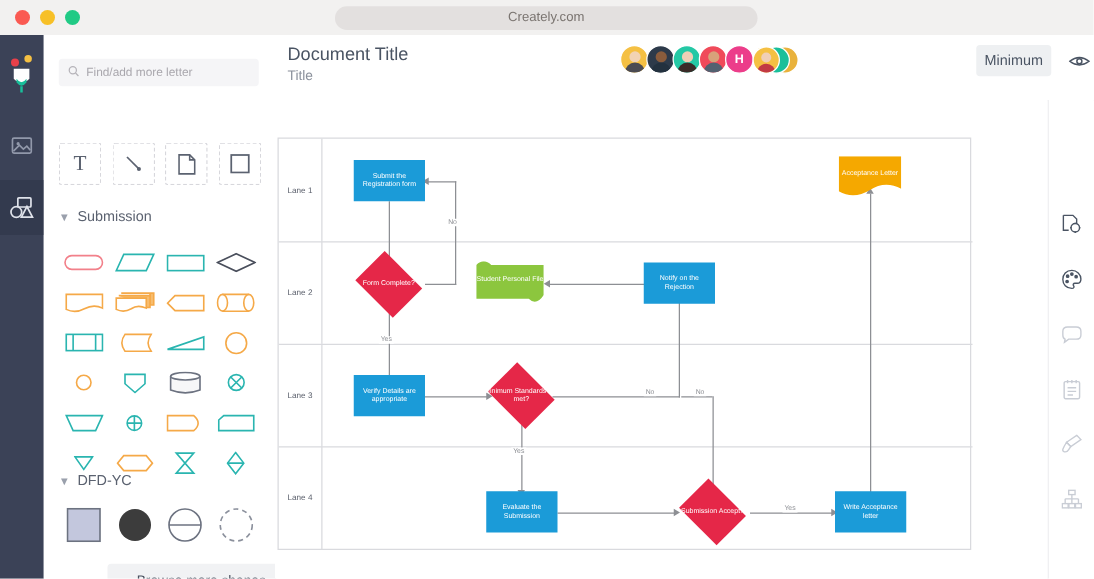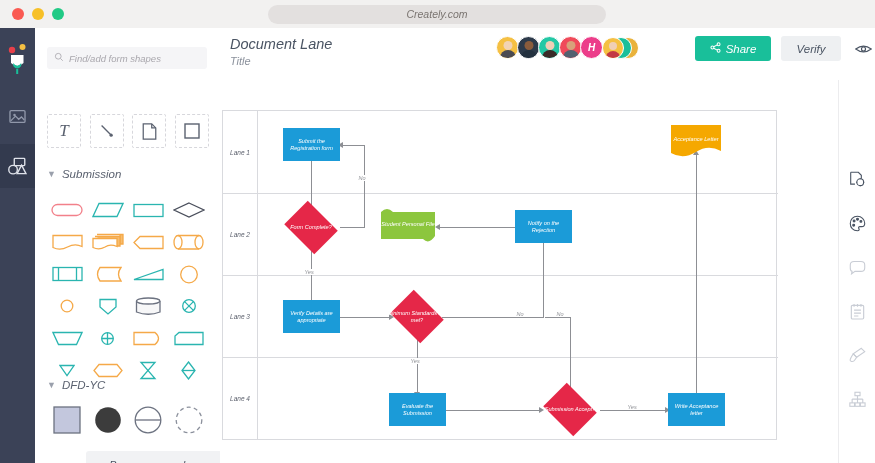--- a/index.html
+++ b/index.html
@@ -2,21 +2,21 @@
 <html><head>
 <meta charset="utf-8">
 <style>
   html,body{margin:0;padding:0;}
   body{
     width:875px;height:463px;overflow:hidden;
     font-family:"Liberation Sans", sans-serif;
     background:#ffffff;
     -webkit-font-smoothing:antialiased;
   }
-  #app{position:relative;width:875px;height:463px;font-style:italic;}
+  #app{position:relative;width:875px;height:463px;}
 
   
   .chrome{position:absolute;left:0;top:0;width:875px;height:28px;background:#f2f1f0;}
   .dots{position:absolute;left:12px;top:8px;display:flex;gap:8px;}
   .dot{width:12px;height:12px;border-radius:50%;}
   .dot.r{background:#fa5a52;}
   .dot.y{background:#f7c027;}
   .dot.g{background:#21ca85;}
   .urlbar{position:absolute;left:268px;top:5px;width:338px;height:19px;border-radius:10px;
           background:#e3e0df;color:#7a7470;font-size:10.5px;line-height:19px;text-align:center;}
@@ -151,21 +151,21 @@
 
   <div class="panel">
 
     <div class="search">
       <span class="mg">
         <svg width="10" height="10" viewBox="0 0 16 16" fill="none" stroke="#b6b4ba" stroke-width="1.6">
           <circle cx="6.8" cy="6.8" r="4.6"></circle>
             <path d="M10.3 10.3 L14 14"></path>
         </svg>
       </span>
-      <span>Find/add form shapes</span>
+      <span>Find/add more letter</span>
     </div>
 
     <div class="tools">
       <div class="tool">
         <span class="tletter">T</span>
       </div>
       <div class="tool">
         <svg width="18" height="18" viewBox="0 0 20 20" fill="none" stroke="#5b6270" stroke-width="1.5">
           <path d="M4 4 L15 15"></path>
             <circle cx="14.6" cy="14.6" r="1.8" fill="#5b6270" stroke="none"></circle>
@@ -352,21 +352,21 @@
         <svg width="28" height="28" viewBox="0 0 28 28" fill="none" stroke="#8b909c" stroke-width="1.3" stroke-dasharray="4 3.2">
           <circle cx="14" cy="14" r="12.8"></circle>
           </svg>
       </div>
     </div>
 
     <div class="browse">Browse more shapes</div>
   </div>
 
   <div class="header">
-    <div class="doc-title">Document Lane</div>
+    <div class="doc-title">Document Title</div>
     <div class="doc-sub">Title</div>
 
     <div class="avatars">
       <div class="av" style="background:#f5c043">
         <div class="head" style="background:#f2d3b4"></div>
           <div class="body" style="background:#4b4b52"></div>
       </div>
       <div class="av" style="background:#2d3a4a">
         <div class="head" style="background:#8a5c3c"></div>
           <div class="body" style="background:#23313f"></div>
@@ -385,33 +385,22 @@
       <div class="av-stack">
         <div class="sl" style="left:15px;background:#e9b23c"></div>
         <div class="sl" style="left:8px;background:#19bf9a"></div>
         <div class="sl" style="left:0;background:#f5c043">
           <div class="head" style="position:absolute;left:50%;top:4px;width:8px;height:8px;border-radius:50%;transform:translateX(-50%);background:#f0cfb6"></div>
           <div class="body" style="position:absolute;left:50%;bottom:-4px;width:15px;height:11px;border-radius:8px 8px 3px 3px;transform:translateX(-50%);background:#c23a44"></div>
         </div>
       </div>
     </div>
 
-    <div class="share">
-      <span>
-        <svg width="11" height="11" viewBox="0 0 16 16" fill="none" stroke="#fff" stroke-width="1.5">
-          <circle cx="12.5" cy="3.2" r="2.1"></circle>
-            <circle cx="3.5" cy="8" r="2.1"></circle>
-            <circle cx="12.5" cy="12.8" r="2.1"></circle>
-          <path d="M5.4 7 L10.6 4.2 M5.4 9 L10.6 11.8"></path>
-          </svg>
-      </span>
-      <span>Share</span>
-    </div>
-
-    <div class="export">Verify</div>
+
+    <div class="export">Minimum</div>
 
     <div class="eye">
       <svg width="17" height="12" viewBox="0 0 22 14" fill="none" stroke="#4a5463" stroke-width="1.5">
         <path d="M1 7 Q11 -0.6 21 7 Q11 14.6 1 7 Z"></path>
           <circle cx="11" cy="7" r="2.6"></circle>
         </svg>
     </div>
   </div>
 
   <div class="rrail">

